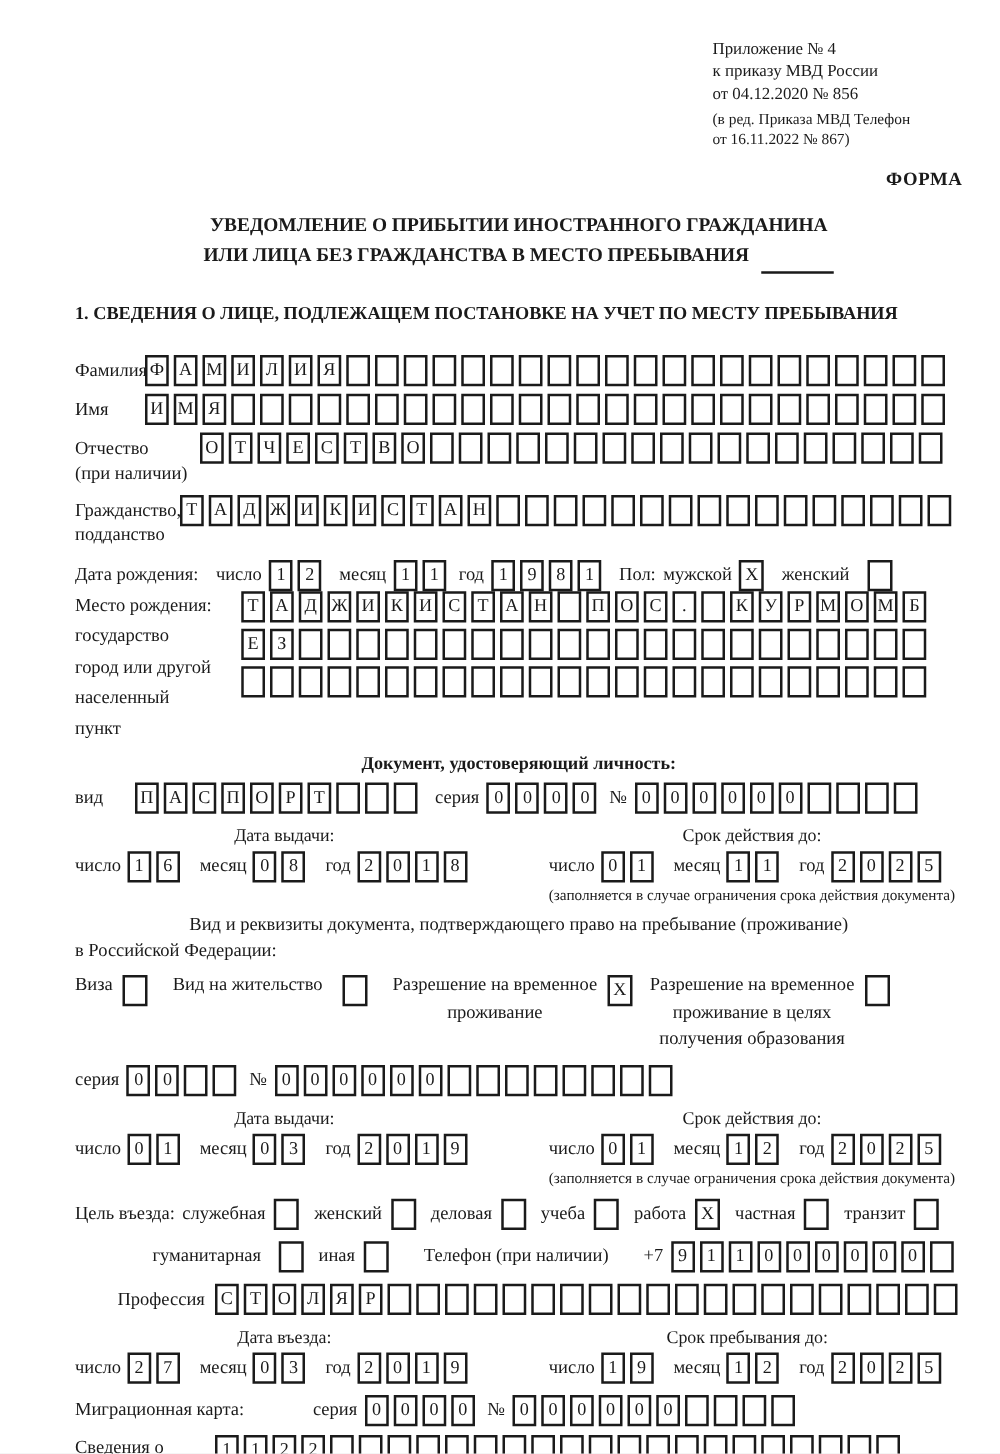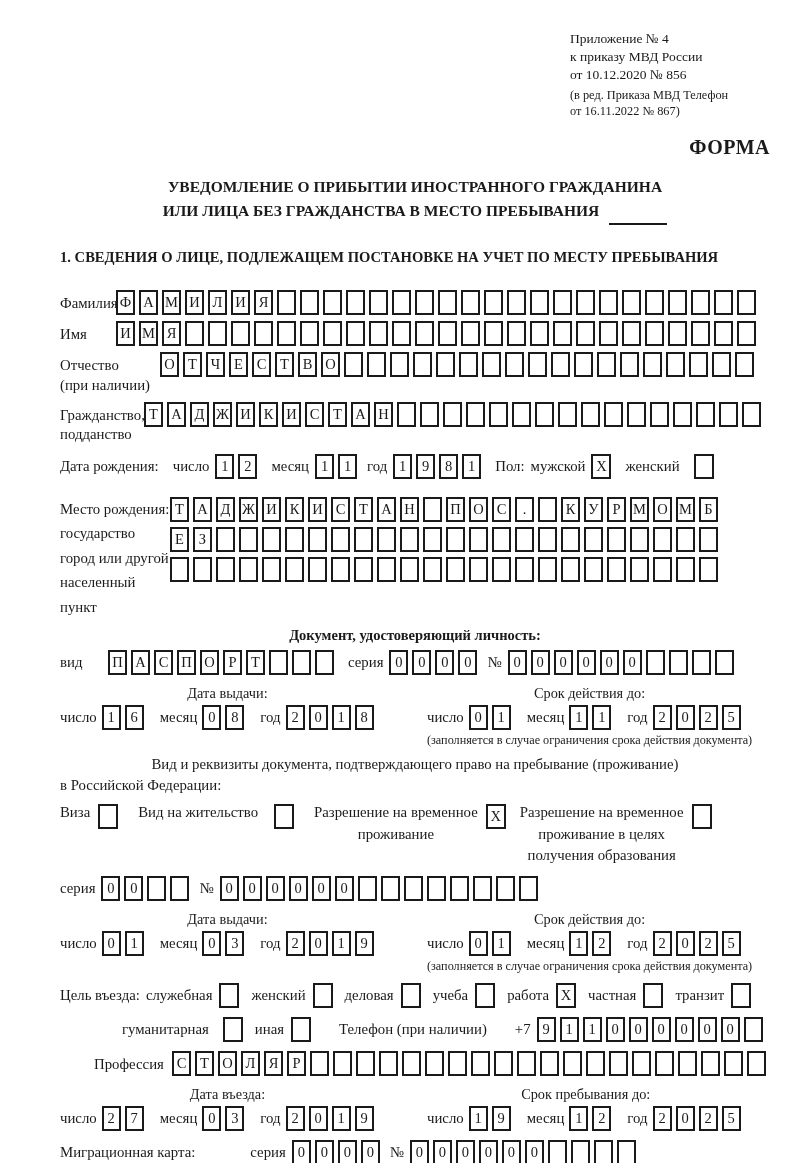--- a/index.html
+++ b/index.html
@@ -4,21 +4,21 @@
 <style>
   html,body{margin:0;padding:0;background:#e8e8e8;}
   .page{
     width:800px;height:1163px;background:#ffffff;color:#1a1a1a;
     font-family:"Liberation Serif","DejaVu Serif",serif;
     box-sizing:border-box;padding:30px 30px 0 60px;overflow:hidden;position:relative;
   }
   
   .hdr{width:200px;margin-left:auto;font-size:13.5px;line-height:1.32;}
   .hdr .sub{font-size:12.3px;margin-top:5px;line-height:1.3;}
-  .forma{text-align:right;font-weight:bold;font-size:20px;margin-top:16px;letter-spacing:.5px;}
+  .forma{text-align:right;font-weight:bold;font-size:15px;margin-top:16px;letter-spacing:.5px;}
   .title{text-align:center;font-weight:bold;font-size:15.5px;line-height:1.55;margin-top:16px;}
   .uline{display:inline-block;width:58px;border-bottom:2px solid #1a1a1a;margin-left:10px;}
   .sec-title{font-weight:bold;font-size:14.6px;margin-top:24px;white-space:nowrap;}
   
   .frow{display:flex;align-items:flex-start;margin-top:6px;}
   .lbl{font-size:14.8px;line-height:1.32;padding-top:4px;flex-shrink:0;}
   .cells{display:flex;flex-wrap:nowrap;}
   .cell{
     width:15px;height:21px;border:2px solid #1a1a1a;margin-right:4px;flex-shrink:0;
     text-align:center;font-size:14.5px;line-height:21px;
@@ -37,21 +37,21 @@
   .ml6{margin-left:6px;} .ml10{margin-left:10px;} .ml14{margin-left:14px;}
   .ml20{margin-left:20px;} .ml28{margin-left:28px;} .ml55{margin-left:55px;}
   
   .lbl-col{font-size:14.8px;line-height:24.5px;flex-shrink:0;}
   .stack .cells{margin-bottom:5px;}
   
   .doc-head{text-align:center;font-weight:bold;font-size:14.5px;margin-top:8px;}
   
   .date-pair{display:flex;margin-top:10px;}
   .date-left{width:335px;flex-shrink:0;}
-  .date-right{margin-left:32px;}
+  .date-right{margin-left:44px;}
   .dt{font-size:14.3px;text-align:center;margin-bottom:3px;}
   .date-line{display:flex;align-items:center;}
   .dlab{font-size:14.8px;margin-right:5px;}
   .dlab.mid{margin-left:12px;}
   .note{font-size:12.2px;margin-top:3px;white-space:nowrap;}
   
   .res-row{display:flex;align-items:flex-start;margin-top:8px;}
   .res-opt{display:flex;align-items:flex-start;}
   .res-opt .txt{font-size:14.8px;line-height:1.45;text-align:center;}
   .res-opt .box{margin-left:8px;margin-top:2px;}
@@ -61,21 +61,21 @@
   .purpose-line{display:flex;align-items:center;margin-top:9px;}
 </style>
 </head>
 <body>
 
 <div class="page">
 
   <div class="hdr">
     <div>Приложение № 4</div>
     <div>к приказу МВД России</div>
-    <div>от 10.12.2020 № 856</div>
+    <div>от 04.12.2020 № 856</div>
     <div class="sub">
       <div>(в ред. Приказа МВД Телефон</div>
       <div>от 16.11.2022 № 867)</div>
     </div>
   </div>
   <div class="forma">ФОРМА</div>
 
   <div class="title">
     <div>УВЕДОМЛЕНИЕ О ПРИБЫТИИ ИНОСТРАННОГО ГРАЖДАНИНА</div>
     <div>
@@ -243,21 +243,21 @@
         <span class="cell">8</span>
         <span class="cell">1</span>
       </span>
     <span class="inline-lbl ml10">Пол:</span>
     <span class="inline-lbl ml6">мужской</span>
     <span class="box ml6">X</span>
     <span class="inline-lbl ml14">женский</span>
     <span class="box ml14"></span>
   </div>
 
-  <div class="frow stack" style="margin-top:18px;">
+  <div class="frow stack" style="margin-top:0;gap:23px;">
     <span class="lbl-col w-place">
       <span>Место рождения:</span><br>
       <span>государство</span><br>
       <span>город или другой</span><br>
       <span>населенный пункт</span>
     </span>
     <span>
       <span class="cells">
           <span class="cell">Т</span>
           <span class="cell">А</span>

